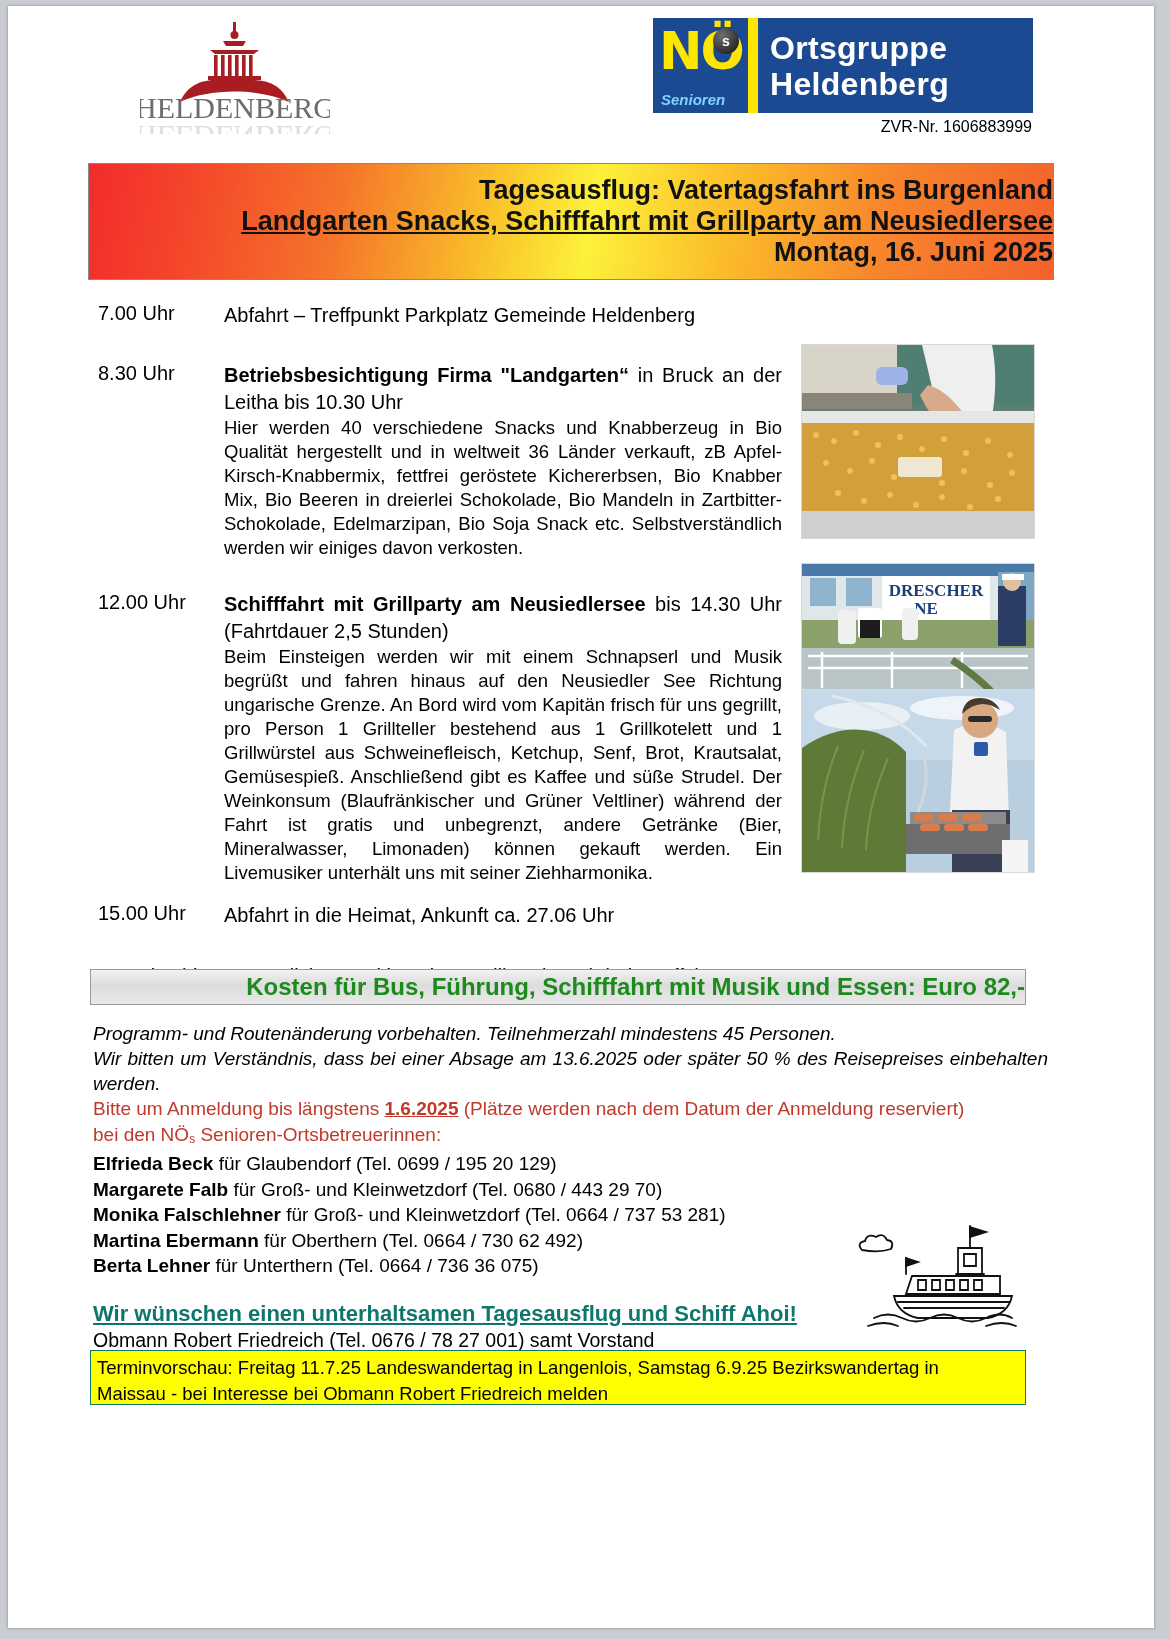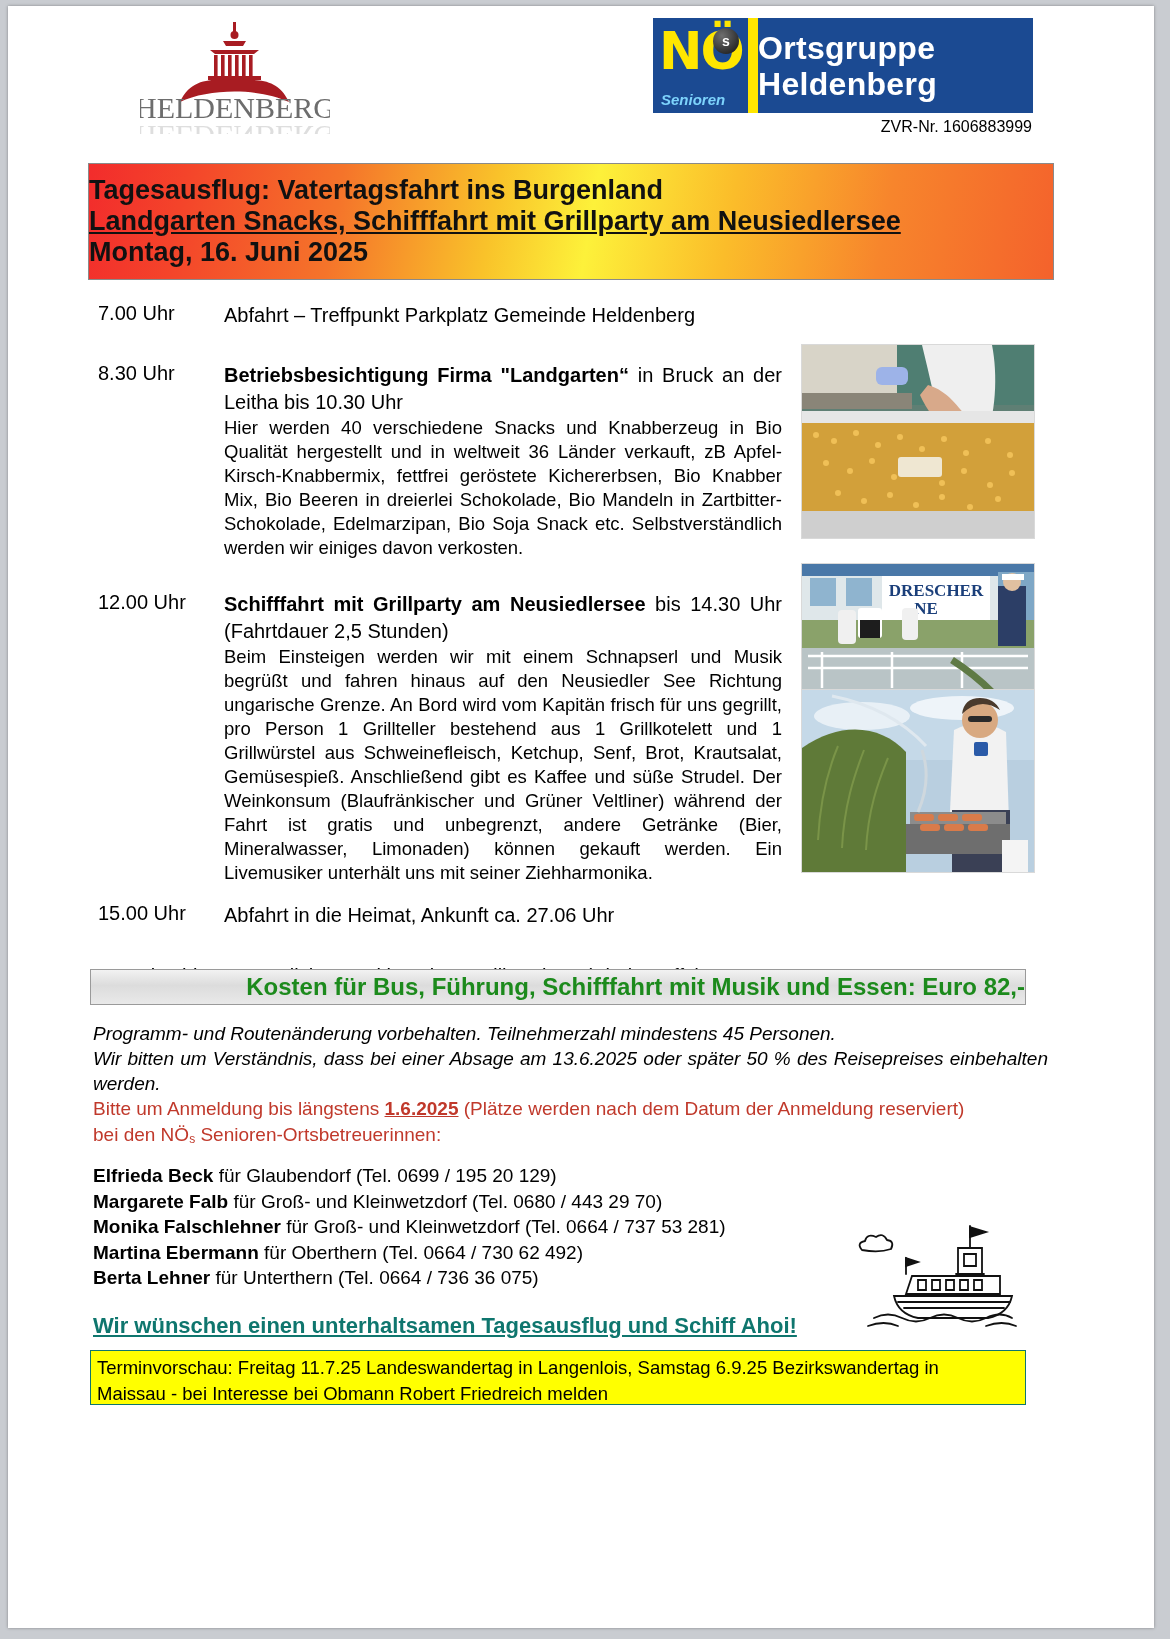--- a/index.html
+++ b/index.html
@@ -43,37 +43,37 @@
     color:#fff;font-size:14px;font-weight:bold;
     display:flex;align-items:center;justify-content:center;
   }
   .noe-senioren{
     position:absolute;left:8px;bottom:5px;color:#7dd3fc;
     font-size:15px;font-style:italic;font-weight:bold;
   }
   .noe-bar{width:10px;background:#ffe600;flex:0 0 10px;}
   .noe-right{
     flex:1;display:flex;flex-direction:column;justify-content:center;
-    padding-left:0;
+    padding-left:12px;
   }
   .noe-right span{
     color:#ffffff;font-weight:bold;font-size:32px;line-height:36px;
     letter-spacing:.3px;
   }
   .zvr{
     position:absolute;right:122px;top:112px;
     font-size:16px;color:#000;
   }
   
   .title-banner{
     position:absolute;left:80px;top:157px;width:966px;height:117px;
     background:linear-gradient(100deg,#f22c2c 0%,#f4442a 10%,#f5742a 26%,
       #f9c32a 42%,#fdf13a 52%,#fbbd2a 66%,#f7852c 82%,#f4622c 100%);
     border:1px solid #8a8a8a;
-    display:flex;flex-direction:column;align-items:flex-start;justify-content:center;
+    display:flex;flex-direction:column;align-items:flex-end;justify-content:center;
     box-sizing:border-box;
   }
   .title-banner div{
     font-weight:bold;font-size:27px;color:#111;line-height:31px;
     text-align:center;white-space:nowrap;
     font-family:"Liberation Sans", sans-serif;
   }
   .title-banner div.ul{text-decoration:underline;}
   
   .content{position:absolute;left:0;top:274px;width:1146px;}
@@ -100,21 +100,21 @@
     box-sizing:border-box;
   }
   .cost-banner span{
     color:#1c8a1c;font-weight:bold;font-size:24px;white-space:nowrap;
   }
   
   .notes{position:absolute;left:85px;top:1015px;width:955px;}
   .ital{font-style:italic;font-size:19px;line-height:25px;color:#000;text-align:justify;}
   .red{color:#c0392b;font-size:19px;line-height:25.5px;}
   .red u{text-decoration:underline;font-weight:bold;}
-  .contacts{margin-top:13px;}
+  .contacts{margin-top:1px;}
   .contacts div{font-size:19px;line-height:25.5px;color:#000;}
   .closing{margin-top:22px;}
   .closing .green{
     color:#0f766e;font-weight:bold;font-size:22px;text-decoration:underline;
   }
   .closing .plain{font-size:19.5px;color:#000;line-height:26px;}
   sub{font-size:12px;vertical-align:baseline;position:relative;top:2px;}
   
   .boat{position:absolute;left:838px;top:1212px;width:190px;height:118px;}
   
@@ -360,20 +360,21 @@
       <div>
         <b>Martina Ebermann</b><span> für Oberthern (Tel. 0664 / 730 62 492)</span>
       </div>
       <div>
         <b>Berta Lehner</b><span> für Unterthern (Tel. 0664 / 736 36 075)</span>
       </div>
     </div>
 
     <div class="closing">
       <div class="green">Wir wünschen einen unterhaltsamen Tagesausflug und Schiff Ahoi!</div>
+      <div class="plain">Obmann Robert Friedreich (Tel. 0676 / 78 27 001) samt Vorstand</div>
     </div>
   </div>
 
   <div class="boat">
     <svg viewBox="0 0 190 118" width="190" height="118" aria-hidden="true">
       <g fill="none" stroke="#111" stroke-width="1.8" stroke-linecap="round">
         <path d="M16 32 q-6 -7 3 -9 q2 -8 11 -4 q7 -5 11 3 q8 1 4 9 q-12 4 -29 1 z"></path>
         <path d="M124 8 v22"></path>
         <path d="M124 9 l16 5 l-16 5 z" fill="#111"></path>
         <path d="M112 30 h24 v26 h-24 z"></path>

